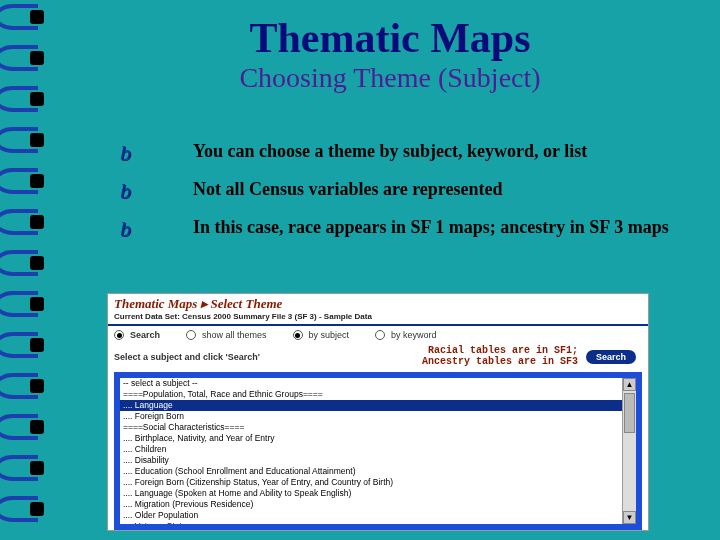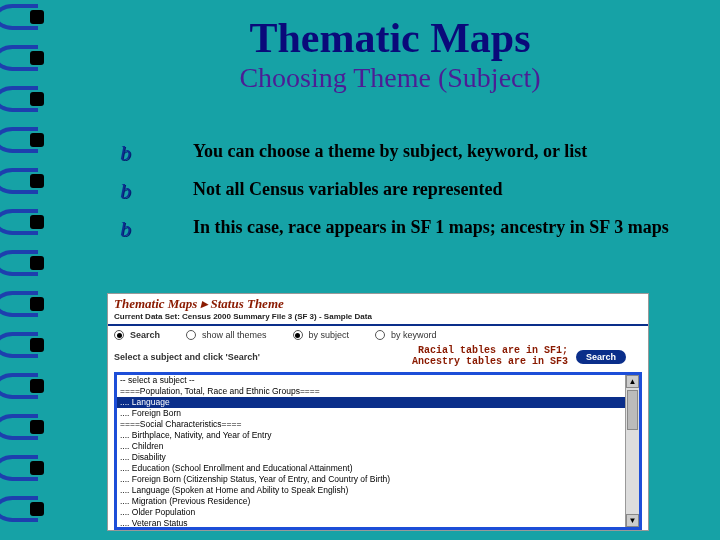--- a/index.html
+++ b/index.html
@@ -132,21 +132,21 @@
     background: #fff;
   }
   .embed .radio.on::after {
     content: ""; width: 5px; height: 5px; background: #000; border-radius: 50%;
   }
   .embed .row .gap { width: 14px; }
   .embed .note-row {
     display: flex;
     align-items: center;
     justify-content: space-between;
-    padding: 2px 22px 3px 6px;
+    padding: 2px 12px 3px 6px;
     font-size: 9px;
     font-weight: bold;
   }
   .embed .note-row .note {
     color: #8a1a00;
     font-family: Liberation Mono, monospace;
     font-size: 10px;
     line-height: 1.05;
     text-align: right;
   }
@@ -154,21 +154,21 @@
     background: #0a2e8a;
     color: #fff;
     font-weight: bold;
     font-size: 9px;
     padding: 2px 10px;
     border-radius: 10px;
     border: none;
   }
   .embed .listbox {
     margin: 2px 6px 0 6px;
-    border: 3px solid #1d4ed8;
+    border: 6px solid #1d4ed8;
     background: #fff;
     height: 158px;
     overflow: hidden;
     position: relative;
   }
   .embed .listbox .opt {
     font-size: 8.5px;
     line-height: 11px;
     padding: 0 3px;
     white-space: nowrap;
@@ -245,21 +245,21 @@
       <span class="bullet-icon">b</span>
       <span class="bullet-text">In this case, race appears in SF 1 maps; ancestry in SF 3 maps</span>
     </li>
   </ul>
 </div>
 
 <div class="embed">
   <div class="crumb">
     <span>Thematic Maps</span>
     <span class="sep">▸</span>
-    <span>Status Theme</span>
+    <span>Select Theme</span>
   </div>
   <div class="dataset">Current Data Set: Census 2000 Summary File 3 (SF 3) - Sample Data</div>
 
   <div class="row">
     <span class="radio on"></span>
     <b>Search</b>
     <span class="gap"></span>
     <span class="radio"></span>
     <span>show all themes</span>
     <span class="gap"></span>

